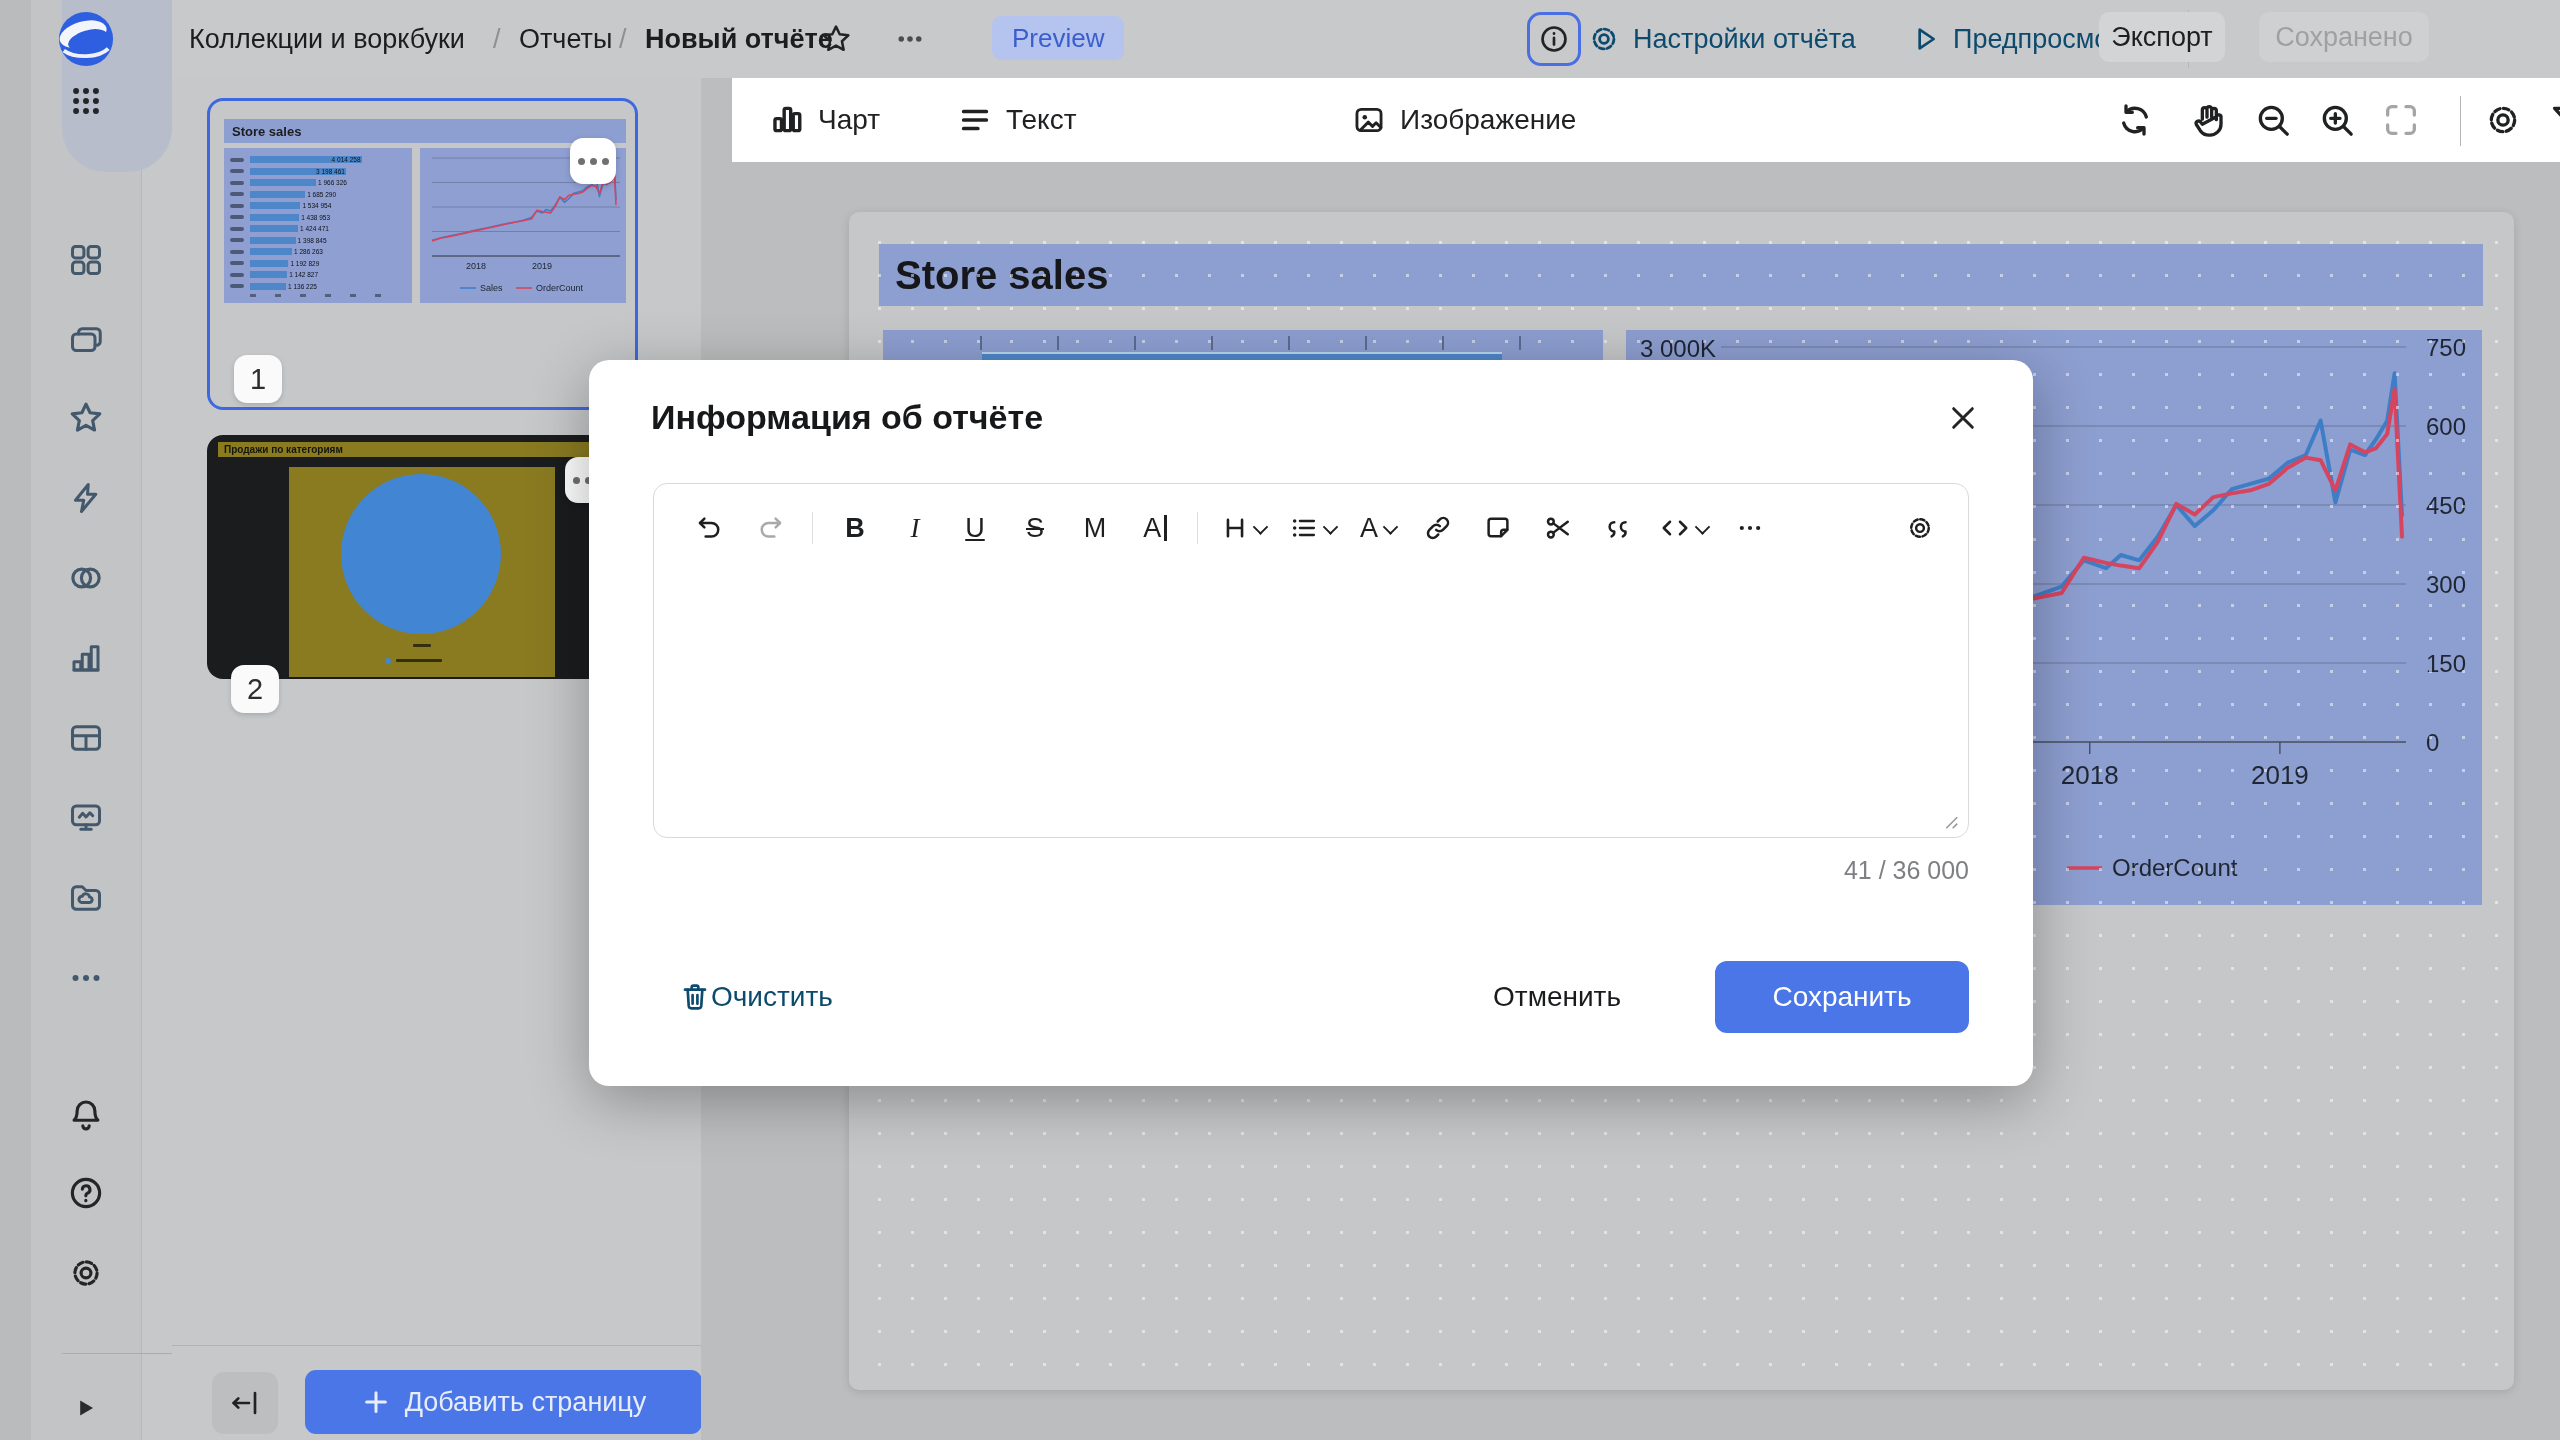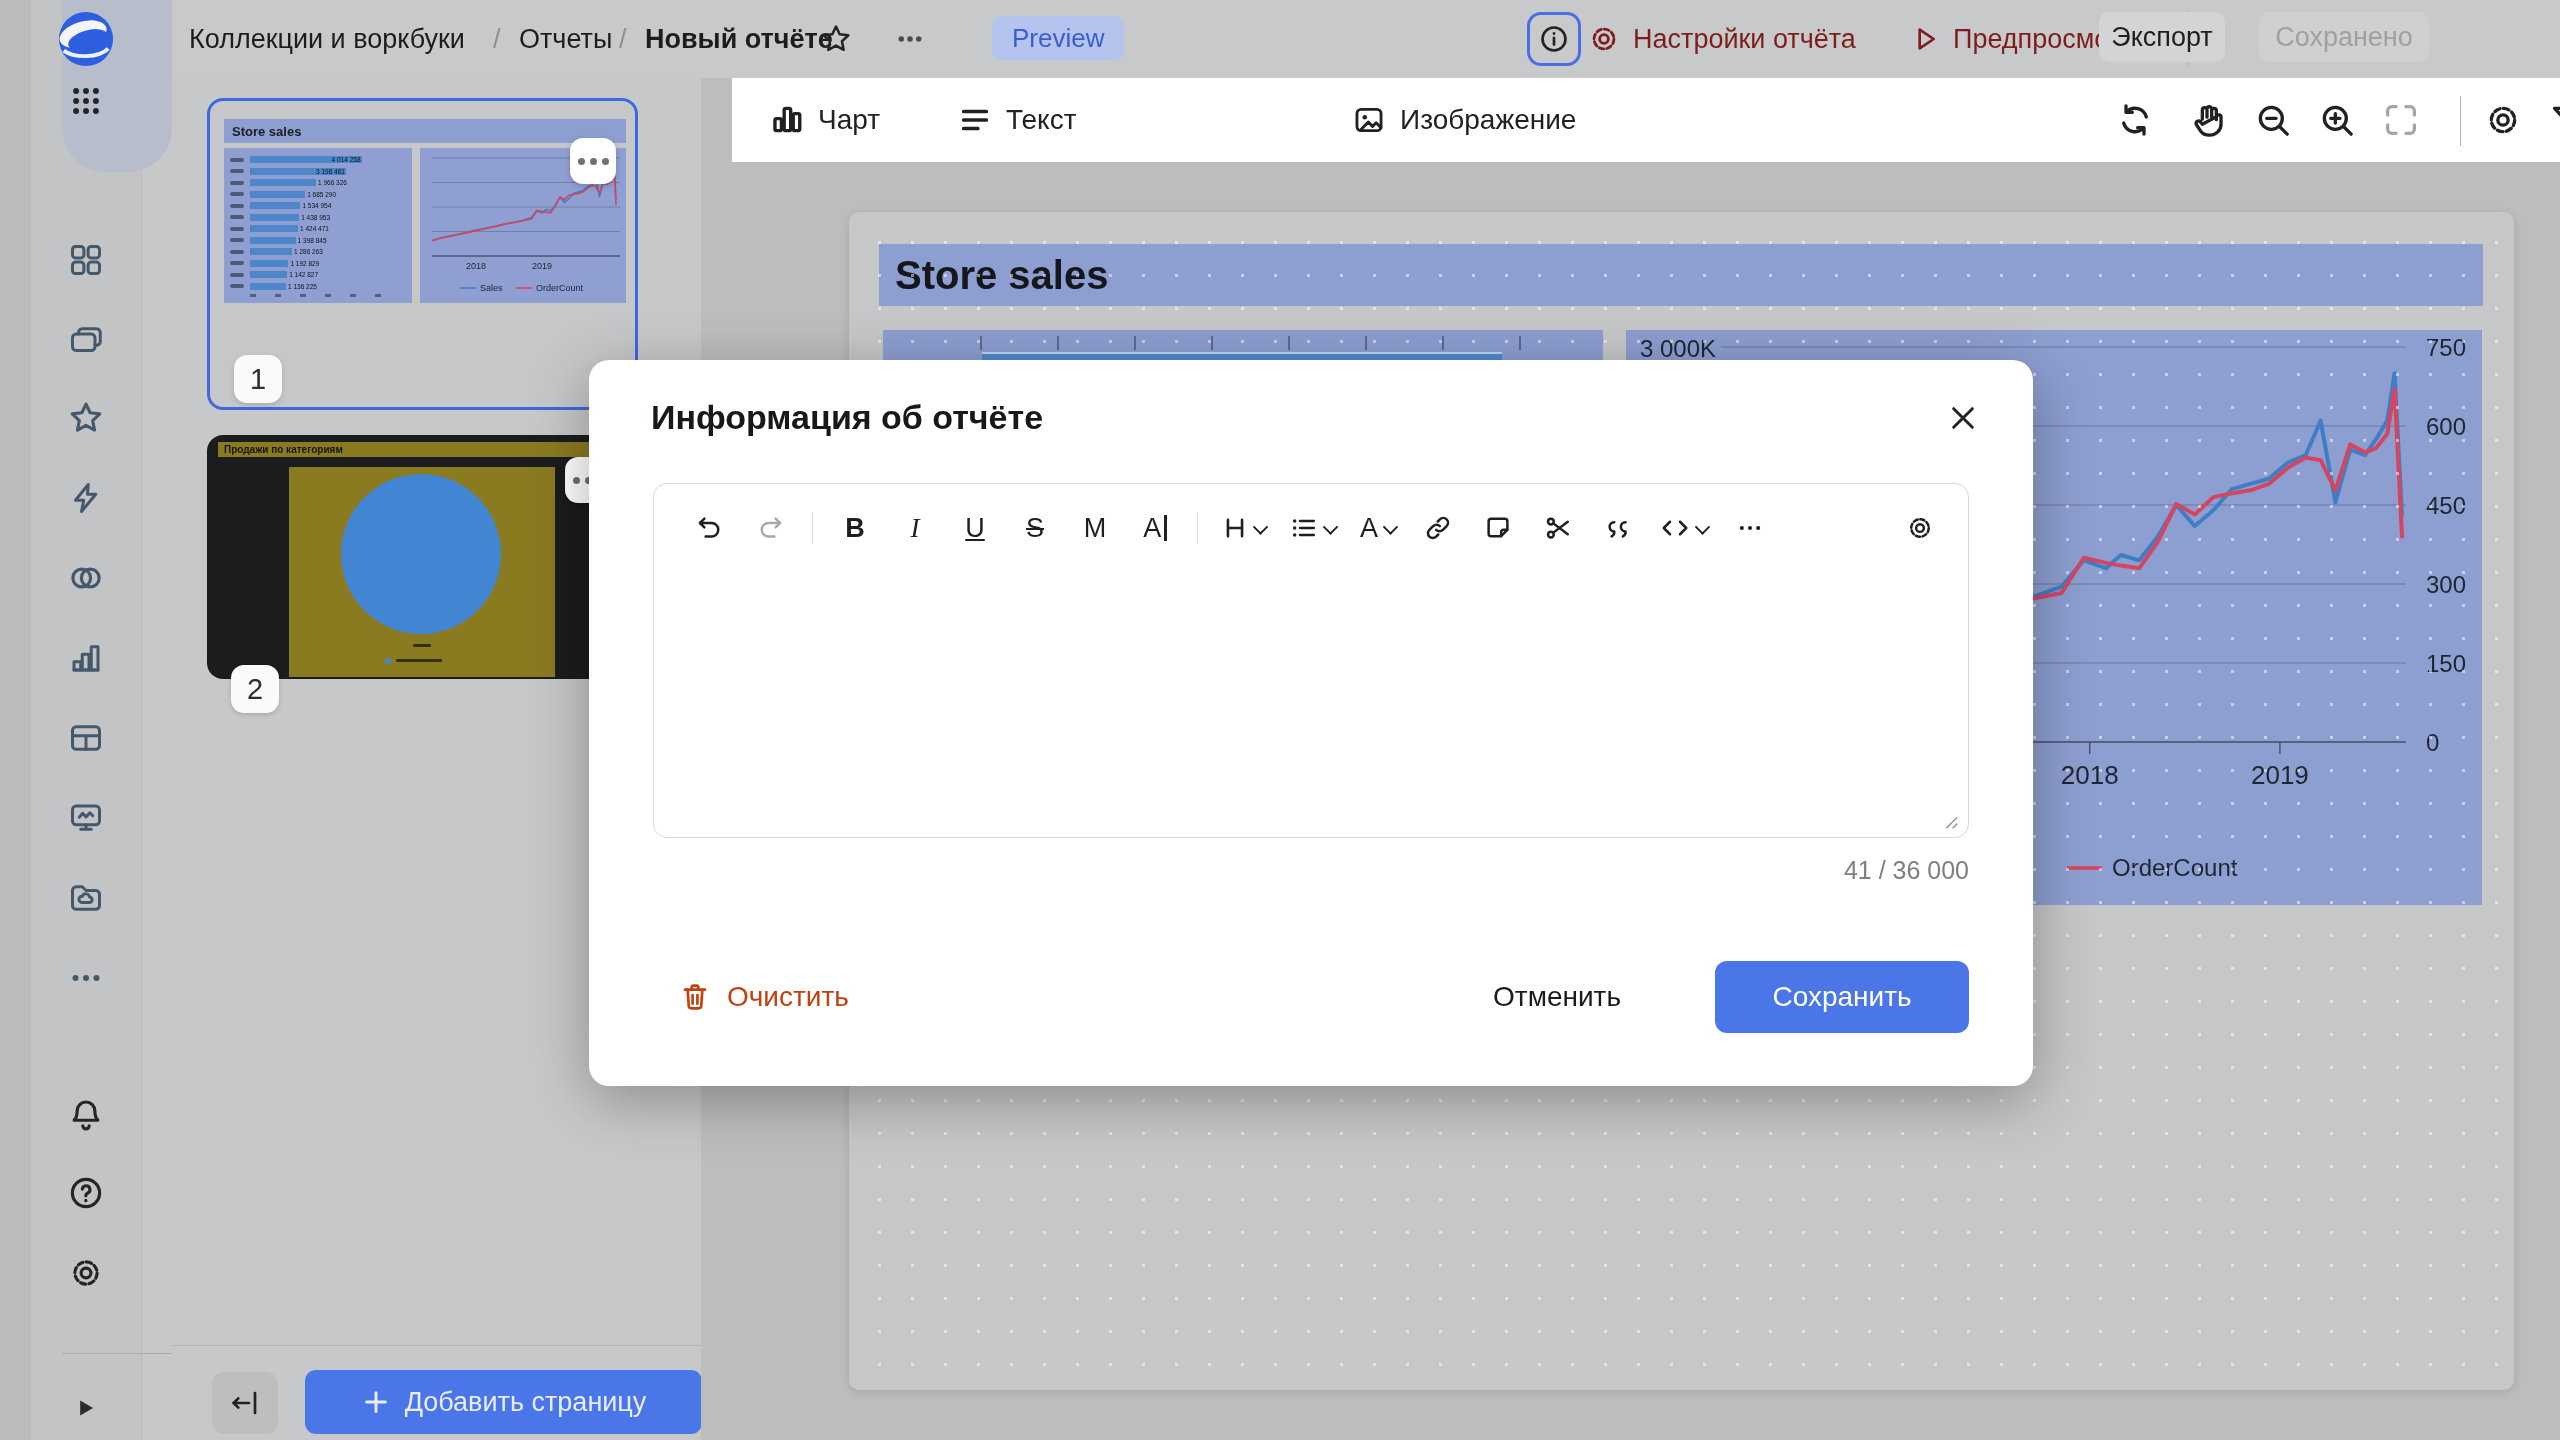--- a/index.html
+++ b/index.html
@@ -9,21 +9,21 @@
   .ic{fill:none;stroke:currentColor;stroke-width:2;stroke-linecap:round;stroke-linejoin:round;}
 
   
   #topbar{left:110px;top:0;width:2450px;height:78px;background:#c8c9ca;border-bottom:1px solid #b3b4b5;}
   .crumb{position:absolute;top:0;height:78px;display:flex;align-items:center;font-size:27px;color:#1c1d1f;}
   .crumb-sep{color:#8f9092;}
   .bold{font-weight:bold;}
   #preview-badge{left:820px;top:16px;height:44px;padding:0 20px;background:#b5c3ef;color:#3b5ecd;font-size:26px;border-radius:9px;display:flex;align-items:center;}
   .tb-iconbtn{position:absolute;top:12px;width:54px;height:54px;display:flex;align-items:center;justify-content:center;color:#222325;border-radius:14px;}
   #info-btn{border:3px solid #4a6fe4;}
-  .tb-group{position:absolute;top:0;height:78px;display:flex;align-items:center;gap:12px;color:#7f1d1d;font-size:27px;}
+  .tb-group{position:absolute;top:0;height:78px;display:flex;align-items:center;gap:12px;color:#0c4a6e;font-size:27px;}
   .tb-vdiv{position:absolute;top:10px;width:1px;height:58px;background:#b6b7b8;}
   .gray-btn{position:absolute;top:12px;height:50px;border-radius:10px;display:flex;align-items:center;justify-content:center;font-size:27px;border:none;}
   #export-btn{left:1958px;width:126px;background:#d3d4d5;color:#1d1e1f;}
   #saved-btn{left:2118px;width:170px;background:#cfd0d1;color:#9fa0a2;}
 
   
   #sidebar{left:0;top:0;width:110px;height:1440px;background:#c3c4c6;border-right:1px solid #b7b8b9;z-index:5;}
   #sidebar-blob{left:0;top:0;width:110px;height:172px;background:#b7bdcb;border-radius:0 0 44px 44px;}
   .side-ic{position:absolute;left:55px;transform:translate(-50%,-50%);color:#44586c;}
   .side-ic.dark{color:#232527;}
@@ -83,21 +83,21 @@
   .tdiv{width:1px;height:32px;background:#dcdddf;margin-right:24px;}
   .chev{width:9px;height:9px;border-right:2.2px solid #1e1f21;border-bottom:2.2px solid #1e1f21;transform:rotate(45deg) translate(-1px,-1px);margin-left:7px;}
   .glyph-b{font-weight:bold;}
   .glyph-i{font-style:italic;font-family:"Liberation Serif",serif;}
   .glyph-u{text-decoration:underline;}
   .glyph-s{text-decoration:line-through;}
   .cursor-bar{display:inline-block;width:2.5px;height:26px;background:#1e1f21;margin-left:3px;}
   #ed-text{position:absolute;left:40px;top:108px;right:40px;font-size:28px;color:#16181b;line-height:38px;}
   #resize-handle{position:absolute;right:8px;bottom:6px;color:#8b8c8e;}
   #char-counter{position:absolute;right:64px;top:496px;font-size:25px;color:#7e7f82;}
-  #clear-btn{position:absolute;left:84px;top:602px;height:70px;border:none;background:transparent;display:flex;align-items:center;gap:16px;color:#c2410c;font-size:28px;}
+  #clear-btn{position:absolute;left:84px;top:602px;height:70px;border:none;background:transparent;display:flex;align-items:center;color:#0c4a6e;font-size:28px;}
   #cancel-btn{position:absolute;right:402px;top:602px;height:70px;border:none;background:transparent;font-size:28px;color:#1a1b1d;padding:0 10px;}
   #save-btn{position:absolute;right:64px;top:601px;width:254px;height:72px;border:none;border-radius:12px;background:#4a76e8;color:#ffffff;font-size:28px;font-family:"Liberation Sans",sans-serif;}
 </style>
 </head>
 <body>
 
 <div id="sidebar" class="abs">
   <div id="sidebar-blob" class="abs"></div>
   <div class="side-ic" style="top:39px">
     <svg width="58" height="58" viewBox="0 0 60 60">

